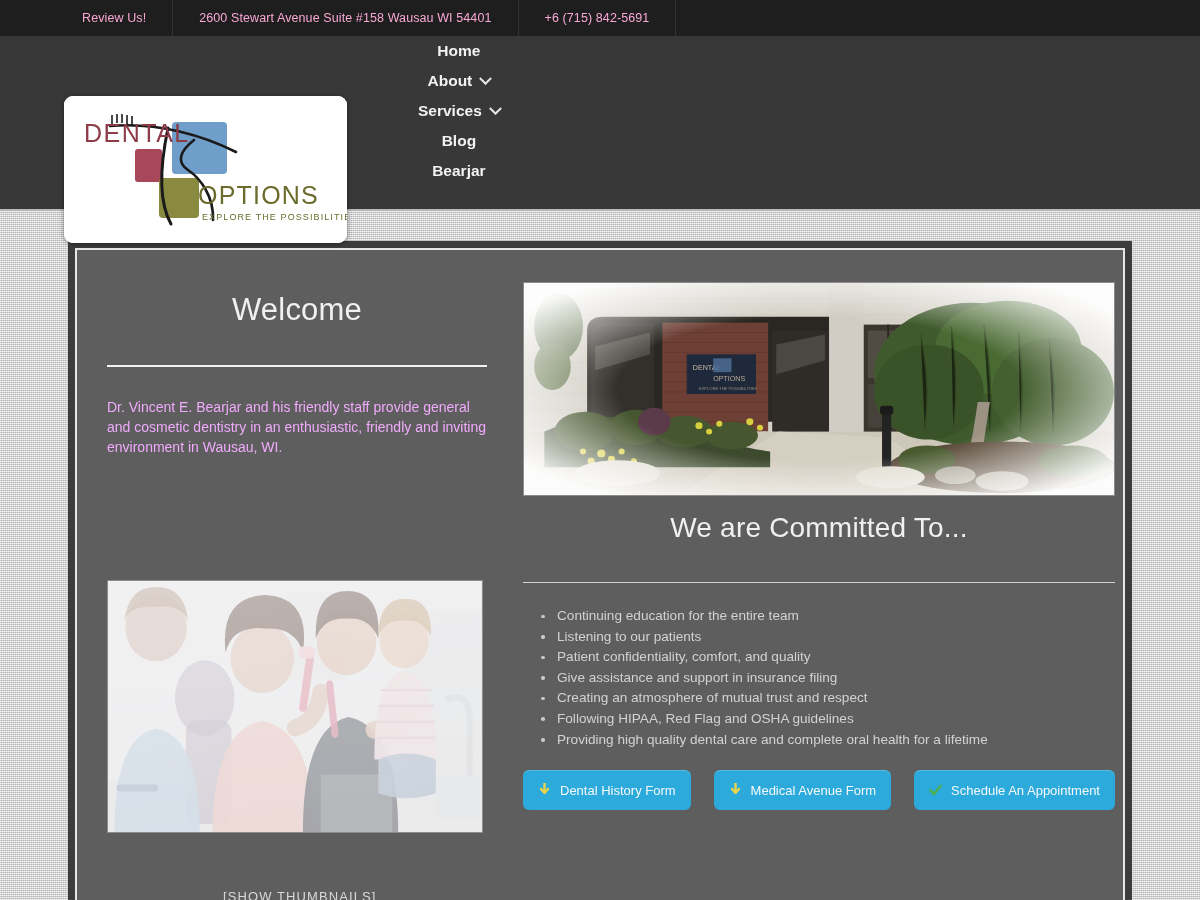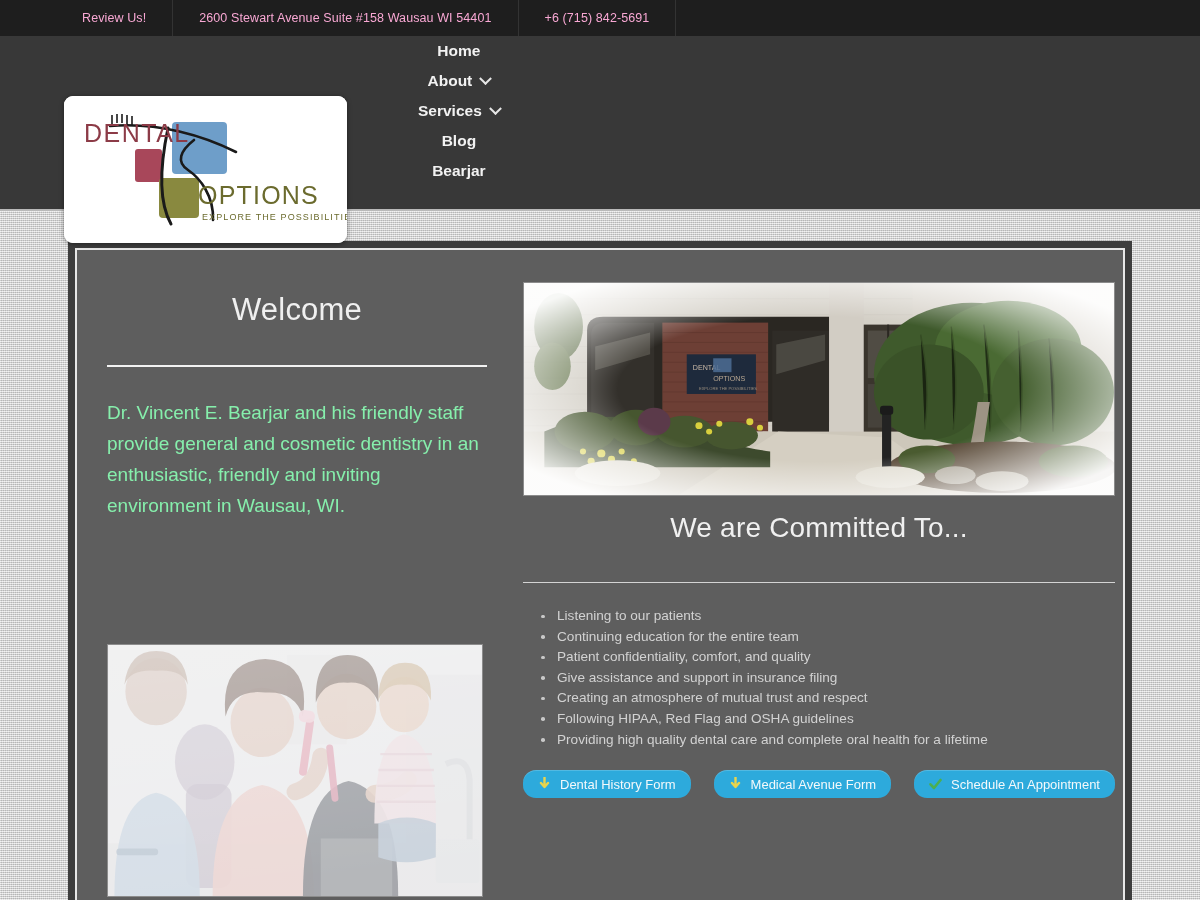--- a/index.html
+++ b/index.html
@@ -128,23 +128,23 @@
     letter-spacing: .2px;
     margin-top: 6px;
   }
   .rule {
     height: 2px;
     background: #ffffff;
     margin-top: 37px;
     opacity: .92;
   }
   .intro {
-    color: #86efac;
-    font-size: 19px;
-    line-height: 31px;
+    color: #f0abfc;
+    font-size: 14px;
+    line-height: 20px;
     margin-top: 30px;
   }
 
   .h-committed {
     color: #f0f0f0;
     font-size: 28px;
     font-weight: normal;
     text-align: center;
     margin-top: 16px;
     letter-spacing: .2px;
@@ -197,22 +197,22 @@
   }
 
   
   .btn-row {
     display: flex;
     gap: 23px;
     margin-top: 20px;
   }
   .btn {
     background: #2daadc;
-    border-radius: 13px;
-    height: 28px;
+    border-radius: 6px;
+    height: 40px;
     display: flex;
     align-items: center;
     gap: 9px;
     padding: 0 15px;
     cursor: pointer;
     box-shadow: inset 0 1px 0 rgba(255,255,255,.18);
   }
   .btn-label {
     color: #f4f9fb;
     font-size: 13px;
@@ -493,22 +493,22 @@
           <ellipse cx="360" cy="196" rx="34" ry="11" fill="#e1ddd2"></ellipse>
 
           <rect width="580" height="214" fill="url(#vig)"></rect>
         </svg>
       </div>
 
       <h2 class="h-committed">We are Committed To...</h2>
       <div class="rule-2"></div>
 
       <ul class="commit-list">
+        <li>Continuing education for the entire team</li>
         <li>Listening to our patients</li>
-        <li>Continuing education for the entire team</li>
         <li>Patient confidentiality, comfort, and quality</li>
         <li>Give assistance and support in insurance filing</li>
         <li>Creating an atmosphere of mutual trust and respect</li>
         <li>Following HIPAA, Red Flag and OSHA guidelines</li>
         <li>Providing high quality dental care and complete oral health for a lifetime</li>
       </ul>
 
       <div class="btn-row">
 
         <div class="btn">

